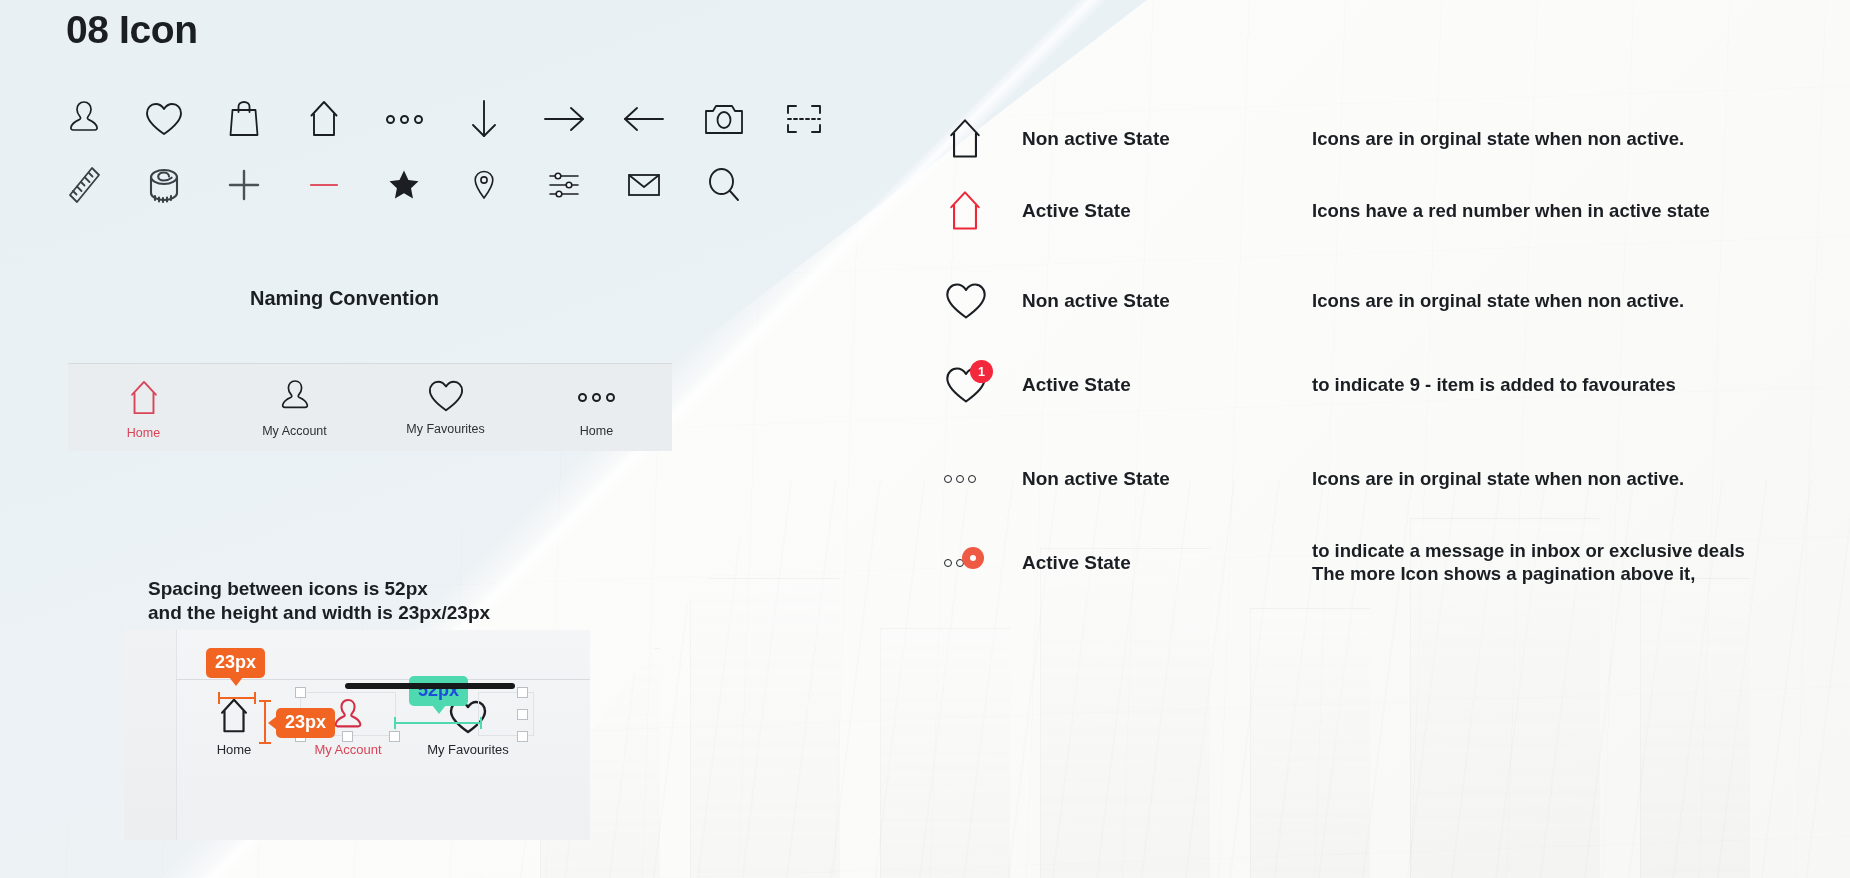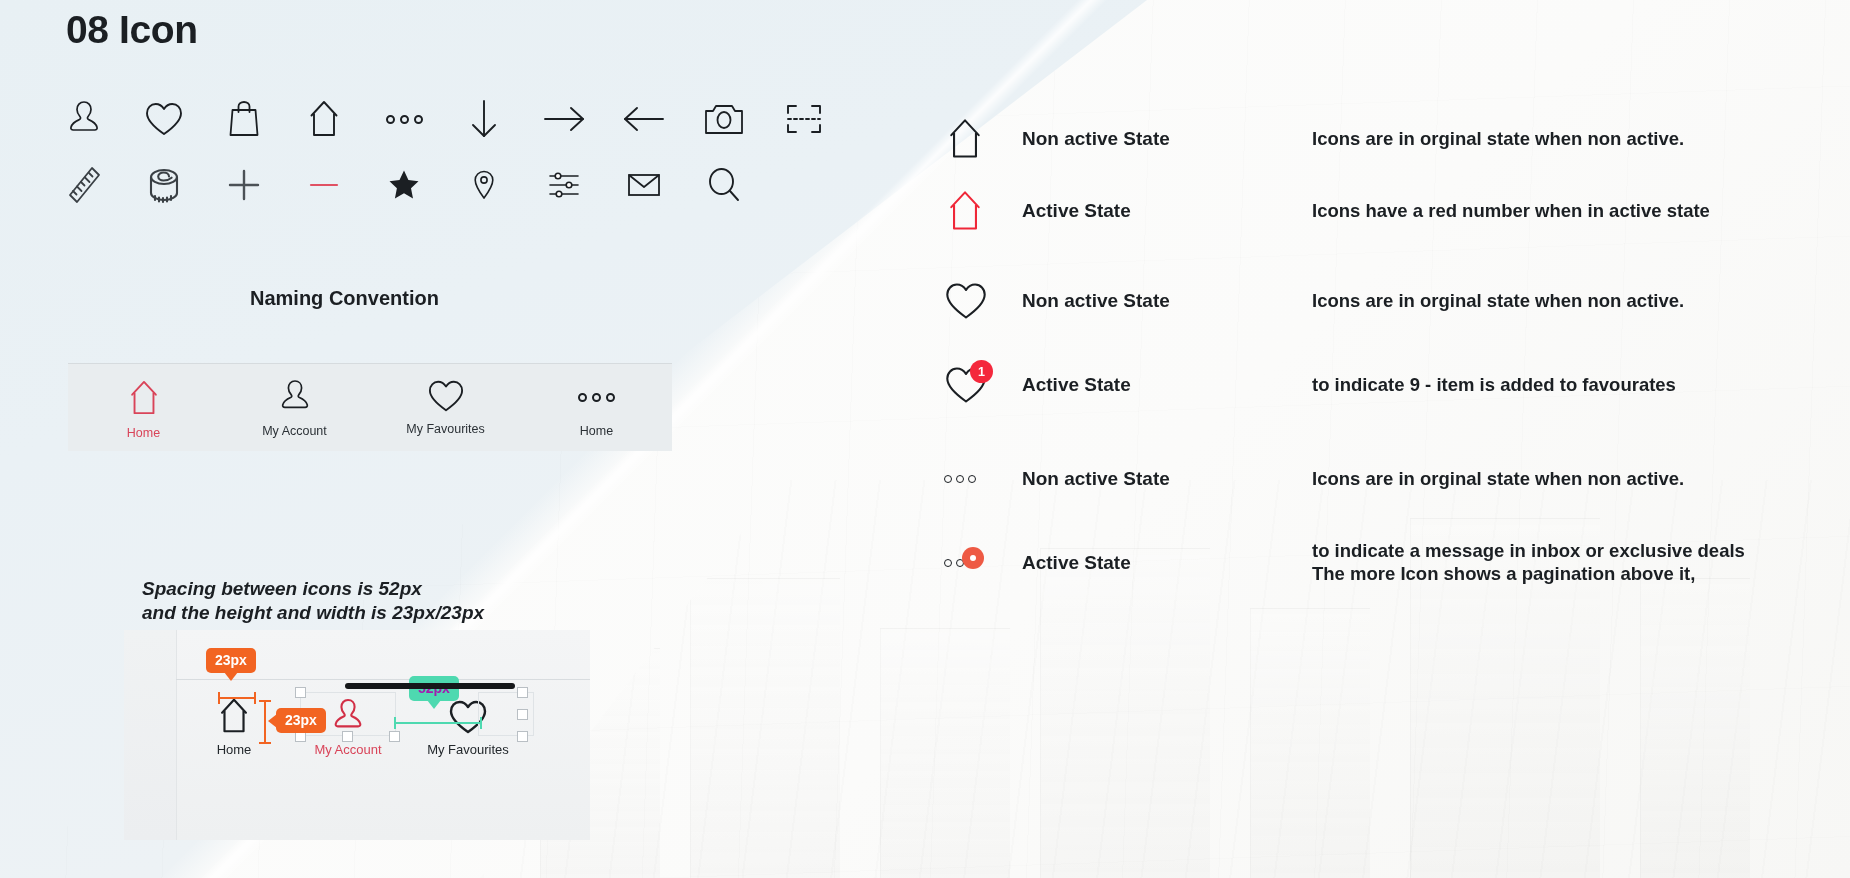--- a/index.html
+++ b/index.html
@@ -90,22 +90,22 @@
   .tab-label { font-size: 12.5px; color: #2b3136; }
   .tab.active .tab-label { color: #d94459; }
   .dots3 { display: flex; gap: 5px; align-items: center; }
   .dots3 i {
     width: 9px; height: 9px; border-radius: 50%;
     border: 2px solid #1b1f23; display: block;
   }
 
   
   #spacing-note {
-    position: absolute; left: 142px; top: 577px;
-    font-size: 19px; font-weight: bold; color: #1b1f23; line-height: 1.26; font-style: italic;
+    position: absolute; left: 148px; top: 577px;
+    font-size: 19px; font-weight: bold; color: #1b1f23; line-height: 1.26;
   }
   #spec-frame {
     position: absolute; left: 124px; top: 630px;
     width: 466px; height: 210px;
     background: linear-gradient(180deg, #f0f2f3 0%, #eceef0 100%);
   }
   #spec-inner {
     position: absolute; left: 52px; top: 0;
     width: 414px; height: 210px;
     background: linear-gradient(180deg, #f4f5f6 0%, #eef0f1 100%);
@@ -118,21 +118,21 @@
   .spec-tab {
     position: absolute; top: 64px;
     width: 108px; text-align: center;
   }
   .spec-tab .spec-label { font-size: 13px; margin-top: 6px; color: #23282c; }
   .spec-tab.sel .spec-label { color: #d94459; }
   .spec-icon { height: 42px; display: flex; align-items: flex-end; justify-content: center; }
 
   .badge-px {
     position: absolute;
-    color: #fff; font-size: 14px; font-weight: bold;
+    color: #fff; font-size: 18px; font-weight: bold;
     padding: 4px 9px 5px; border-radius: 5px;
     white-space: nowrap;
   }
   .badge-px::after {
     content: ""; position: absolute; width: 0; height: 0;
   }
   .badge-px.down::after {
     left: 50%; margin-left: -7px; bottom: -8px;
     border-left: 7px solid transparent; border-right: 7px solid transparent;
     border-top: 9px solid currentColor;
@@ -464,21 +464,21 @@
   <div class="meas-cap" style="left:135px; top:70px; width:12px; height:2px;"></div>
   <div class="meas-cap" style="left:135px; top:112px;width:12px; height:2px;"></div>
   <div class="badge-px left" style="left:152px; top:78px; background:#f26422; color:#f26422;">
     <span style="color:#fff">23px</span>
   </div>
 
   <div class="meas-line teal" style="left:270px; top:92px; width:88px; height:2px;"></div>
   <div class="meas-cap teal" style="left:270px; top:87px; width:2px; height:12px;"></div>
   <div class="meas-cap teal" style="left:356px; top:87px; width:2px; height:12px;"></div>
   <div class="badge-px down" style="left:285px; top:46px; background:#4ed9b0; color:#4ed9b0;">
-    <span style="color:#a21caf">52px</span>
+    <span style="color:#1d4ed8">52px</span>
   </div>
 
 </div>
 <div id="home-indicator"></div>
 
 <div id="states">
 
   <div class="state-row">
     <div class="state-icon">
       <svg width="42" height="46" viewBox="0 0 38 42" fill="none" stroke="#1b1f23" stroke-width="1.9">

